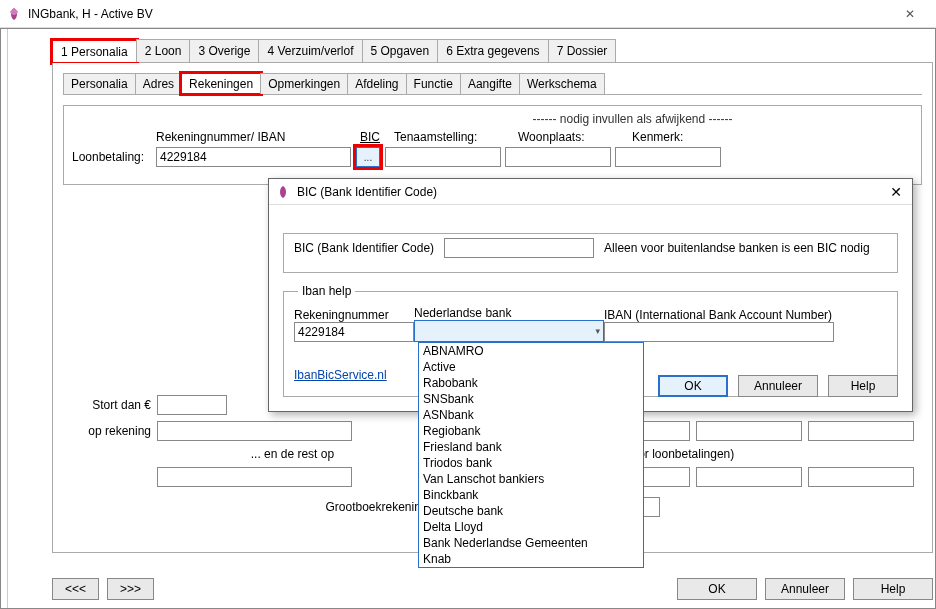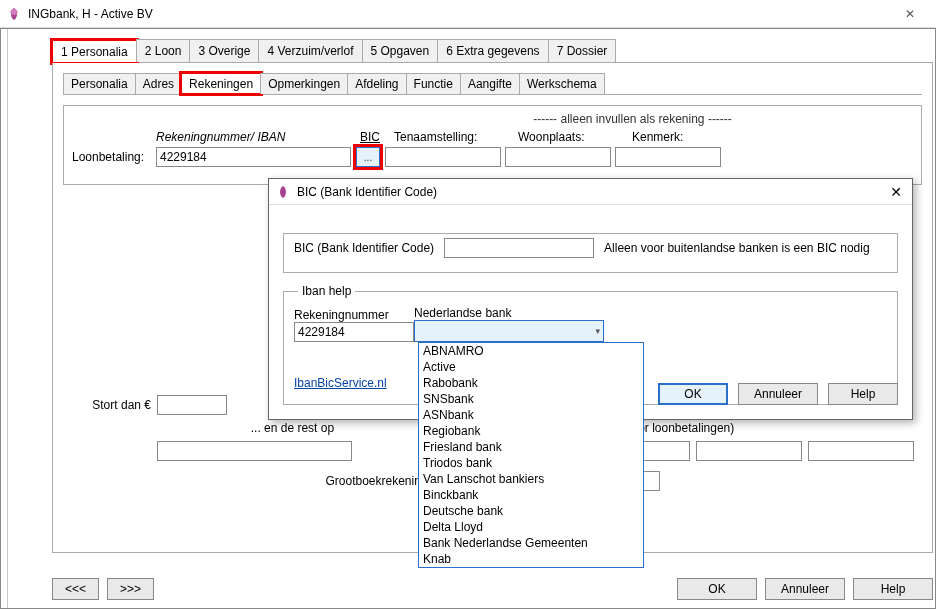--- a/index.html
+++ b/index.html
@@ -131,24 +131,24 @@
         <div class="subtab">Adres</div>
         <div class="subtab active highlight-red">Rekeningen</div>
         <div class="subtab">Opmerkingen</div>
         <div class="subtab">Afdeling</div>
         <div class="subtab">Functie</div>
         <div class="subtab">Aangifte</div>
         <div class="subtab">Werkschema</div>
       </div>
 
       <div style="border:1px solid #aaa; padding:6px 8px 10px 8px;">
-        <div class="afwijkend" style="padding-left:280px;">------   alleen invullen als rekening   ------</div>
+        <div class="afwijkend" style="padding-left:280px;">------   nodig invullen als afwijkend   ------</div>
         <div class="headers-row">
           <div class="hspace"></div>
-          <div class="col-header" style="width:200px;font-style:italic;">Rekeningnummer/ IBAN</div>
+          <div class="col-header" style="width:200px;">Rekeningnummer/ IBAN</div>
           <div class="col-header" style="width:30px;text-decoration:underline;">BIC</div>
           <div class="col-header" style="width:120px;">Tenaamstelling:</div>
           <div class="col-header" style="width:110px;">Woonplaats:</div>
           <div class="col-header" style="width:110px;">Kenmerk:</div>
         </div>
         <div class="form-row">
           <div class="form-label">Loonbetaling:</div>
           <input class="text" style="width: 195px;" value="4229184">
           <div class="highlight-red" style="padding:1px;">
               <div class="browse-btn">...</div>
@@ -156,20 +156,28 @@
           <input class="text" style="width: 116px;">
           <input class="text" style="width: 106px;">
           <input class="text" style="width: 106px;">
         </div>
       </div>
 
       <div style="margin-top:210px; padding:0 8px;">
         <div class="bg-label-row">
           <div class="lbl" style="width:80px">Stort dan €</div>
           <input class="text" style="width: 70px;">
+        </div>
+        <div class="bg-label-row">
+          <div class="lbl" style="width:80px">op rekening</div>
+          <input class="text" style="width: 195px;">
+          <div style="width:210px"></div>
+          <input class="text" style="width: 116px;">
+          <input class="text" style="width: 106px;">
+          <input class="text" style="width: 106px;">
         </div>
         <div class="bg-label-row" style="justify-content:center;">
           <span>... en de rest op</span>
           <span style="width:230px"></span>
           <span>rekening voor loonbetalingen)</span>
         </div>
         <div class="bg-label-row">
           <div style="width:80px"></div>
           <input class="text" style="width: 195px;">
           <div style="width:210px"></div>
@@ -239,22 +247,26 @@
               <div class="opt">Triodos bank</div>
               <div class="opt">Van Lanschot bankiers</div>
               <div class="opt">Binckbank</div>
               <div class="opt">Deutsche bank</div>
               <div class="opt">Delta Lloyd</div>
               <div class="opt">Bank Nederlandse Gemeenten</div>
               <div class="opt">Knab</div>
             </div>
           </div>
         </div>
-      </div>
-      <div style="margin-top:34px;">
+        <div>
+          <div>IBAN (International Bank Account Number)</div>
+          <input class="text" style="width: 230px;">
+        </div>
+      </div>
+      <div style="margin-top:26px;">
         <span class="link">IbanBicService.nl</span>
       </div>
     </div>
     <div style="display:flex; gap:10px; justify-content:flex-end; margin-top:-22px; position:relative;">
       <button class="btn default" style="width:70px">OK</button>
       <button class="btn" style="width:80px">Annuleer</button>
       <button class="btn" style="width:70px">Help</button>
     </div>
   </div>
 </div>

